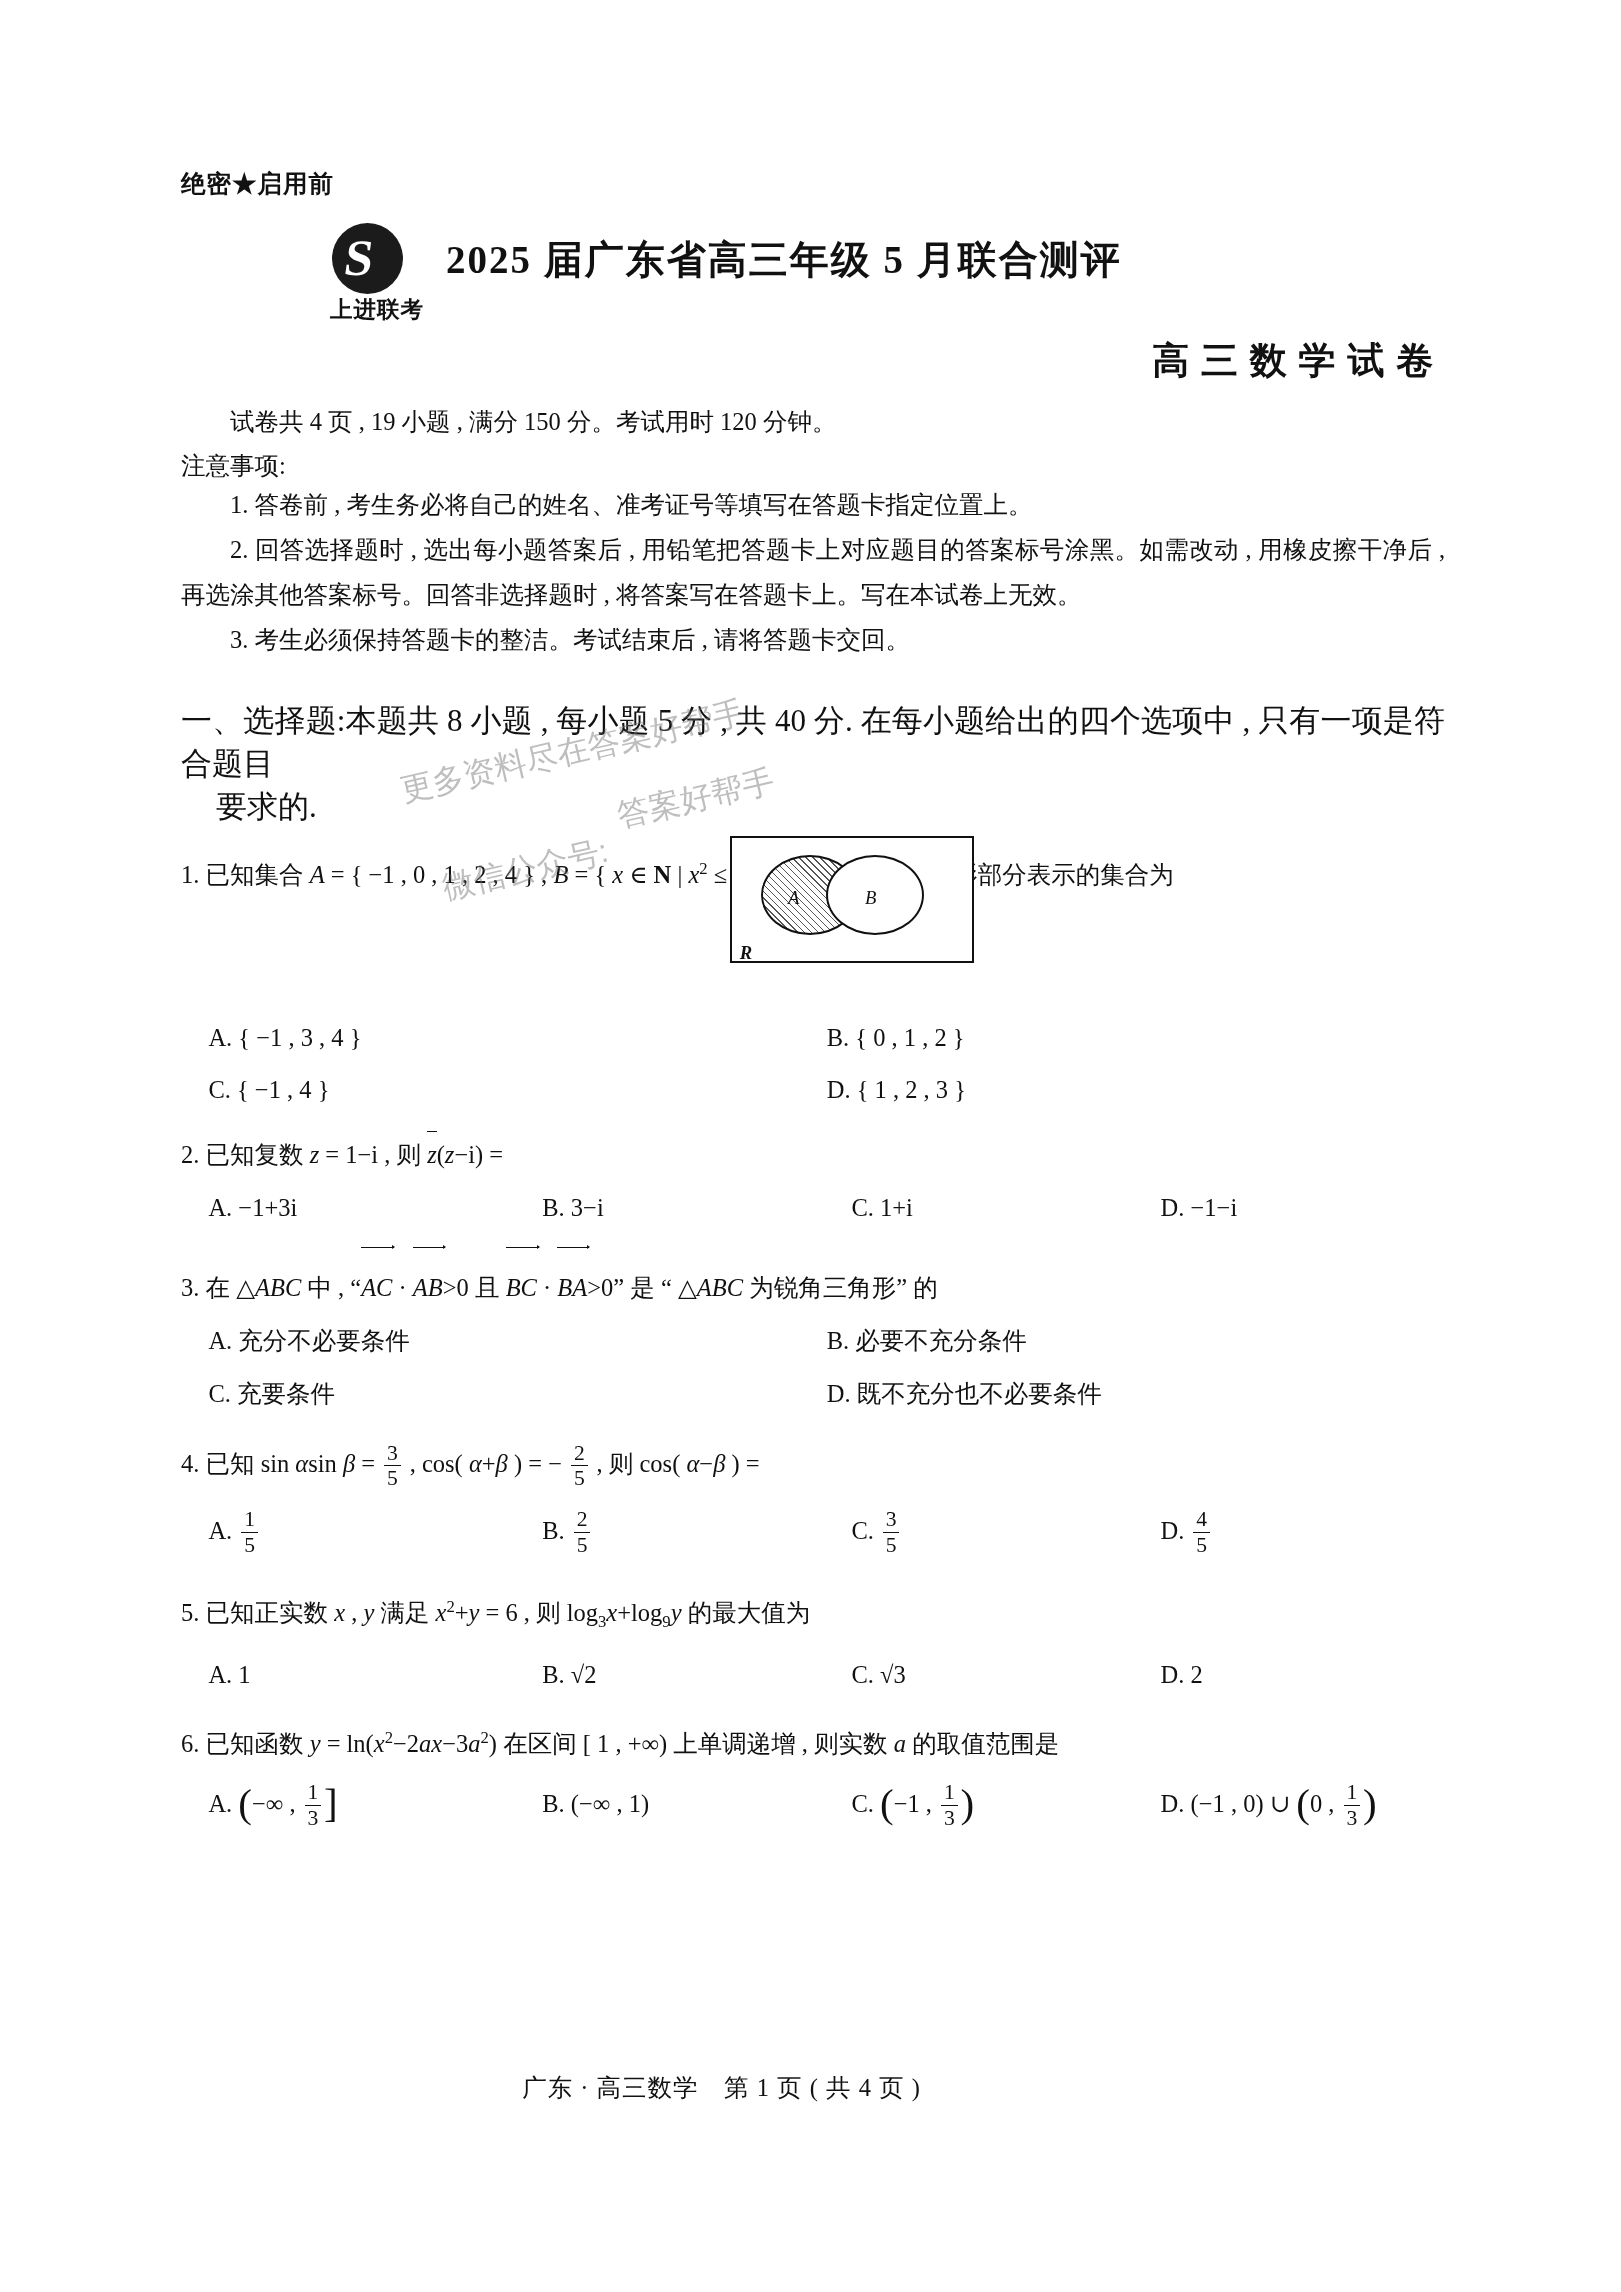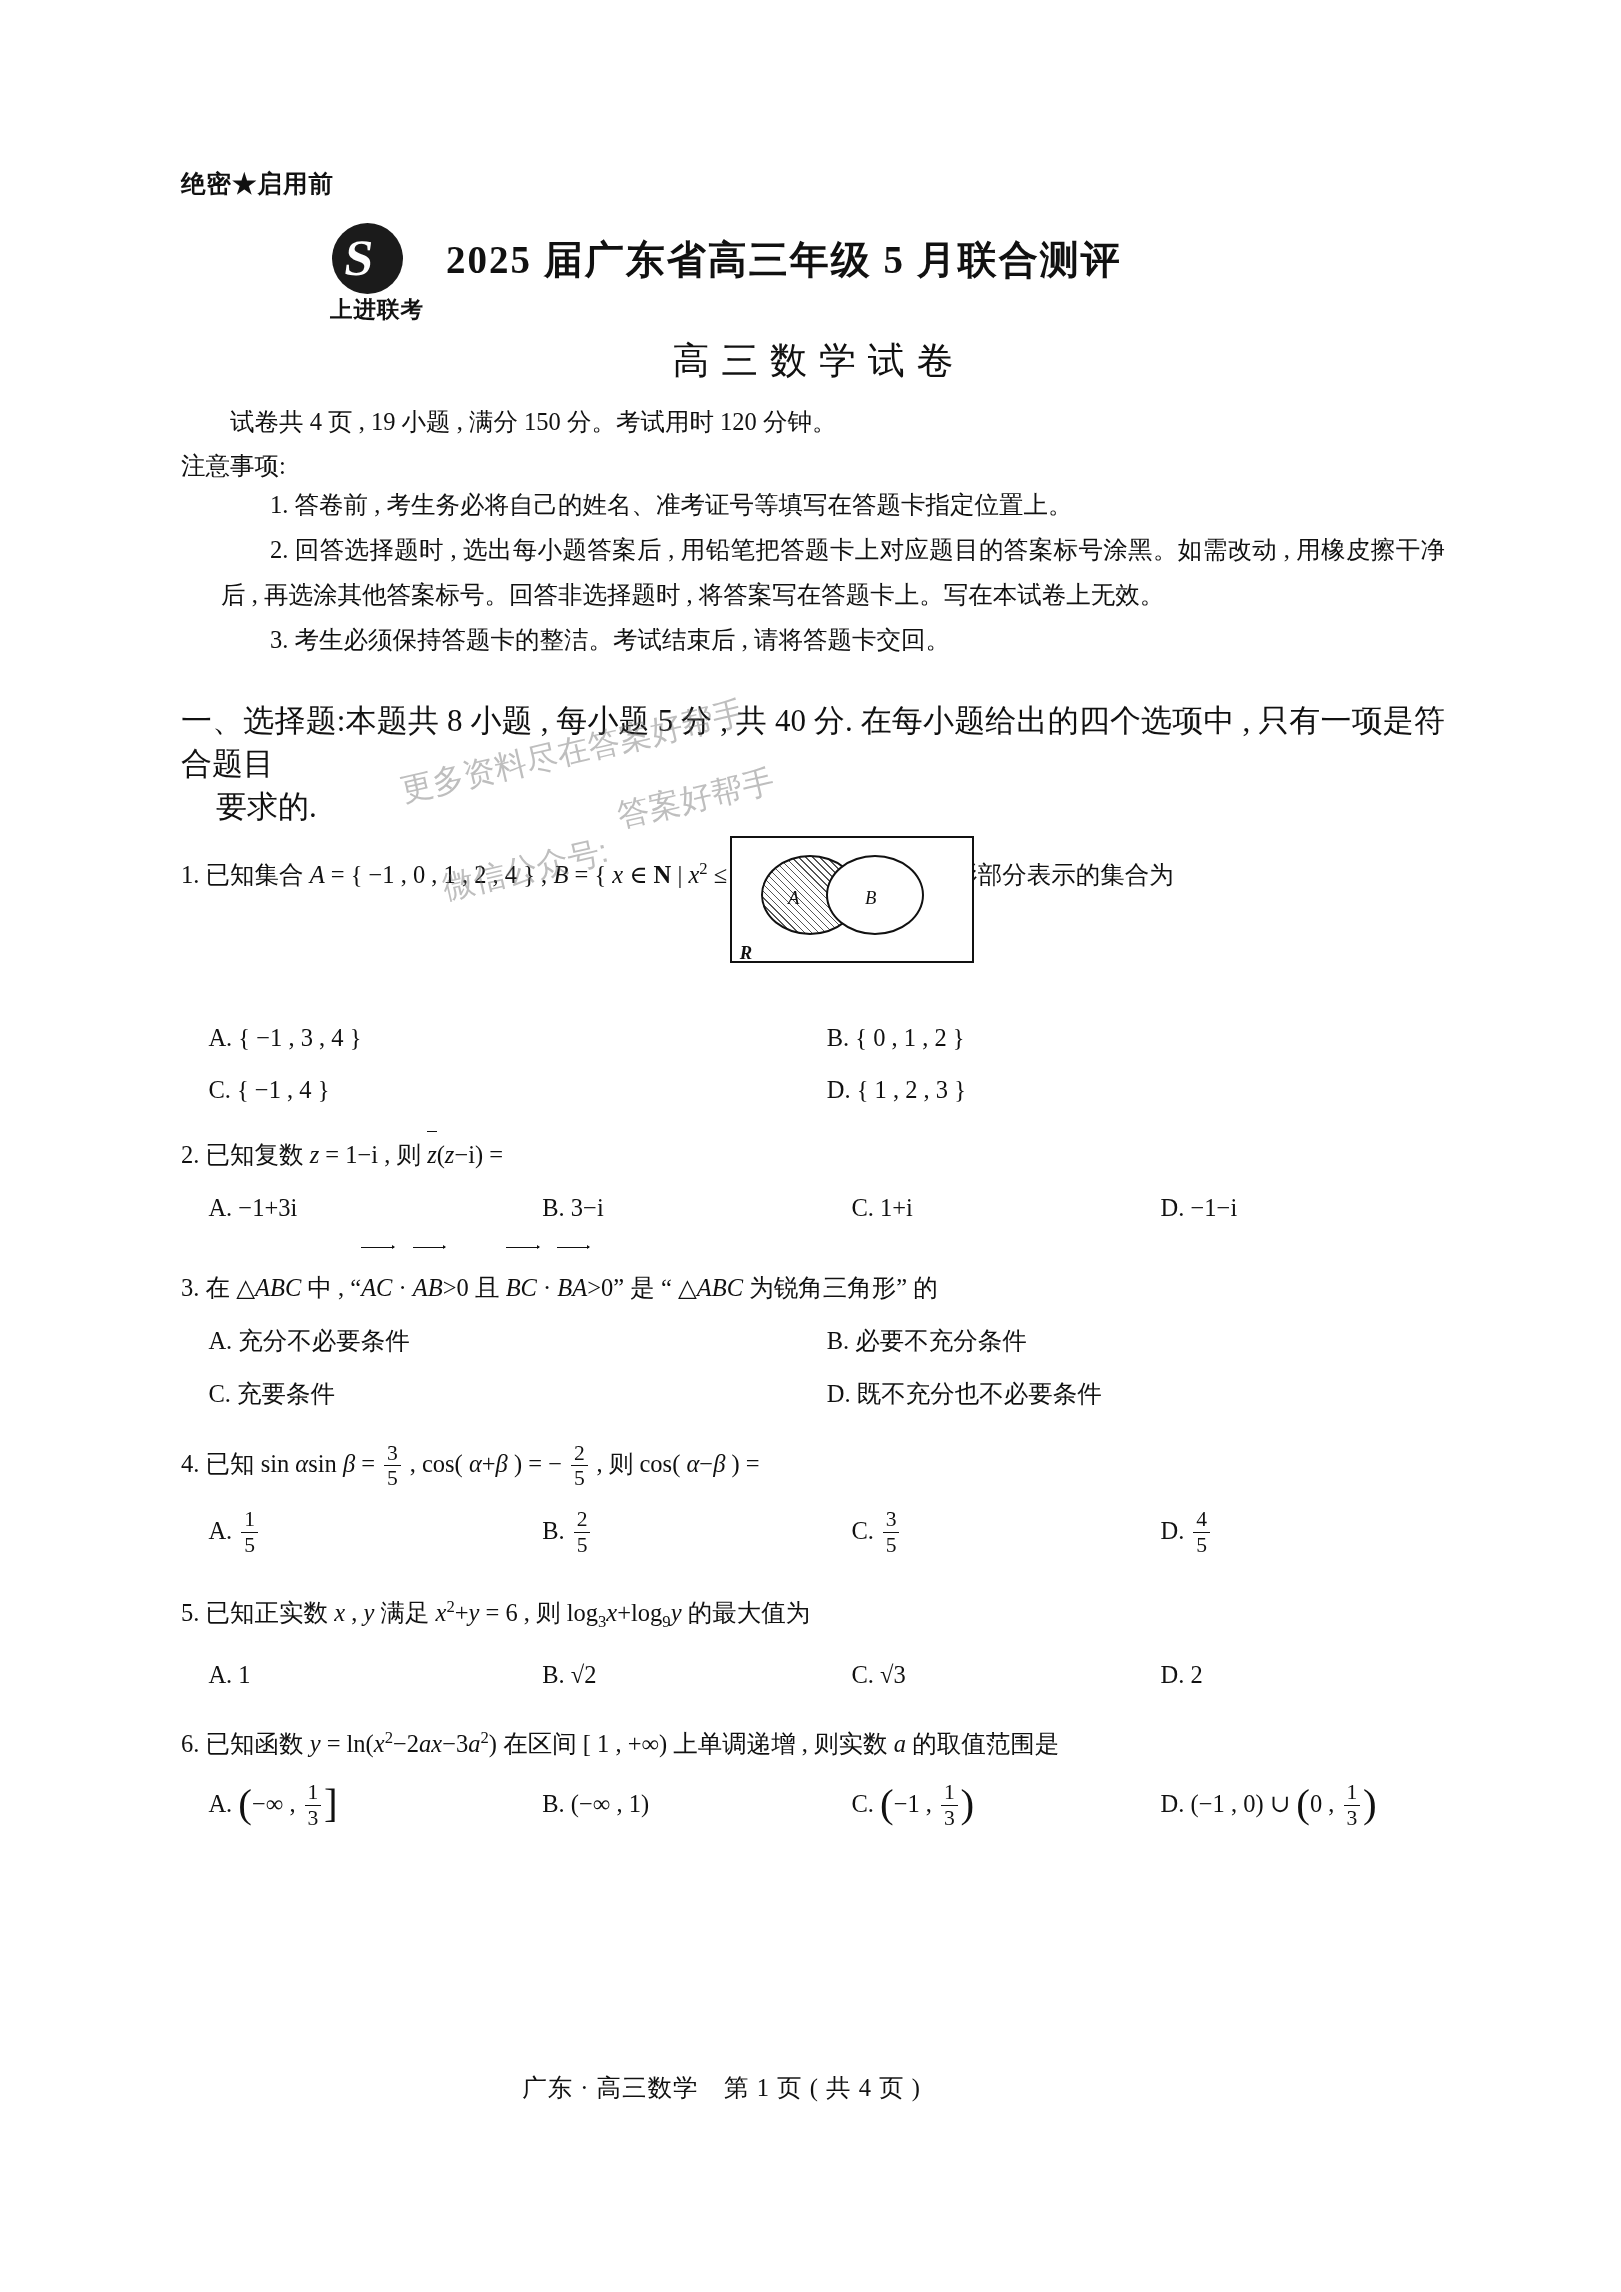--- a/index.html
+++ b/index.html
@@ -81,23 +81,23 @@
   .main-title {
     position: absolute;
     left: 265px;
     top: 15.7px;
     font-size: 39px;
     font-weight: 700;
     letter-spacing: 2px;
     white-space: nowrap;
   }
   .sub-title {
-    text-align: center;
+    text-align: right;
     font-size: 37px;
-    font-weight: 400;
+    font-weight: 700;
     letter-spacing: 11.8px;
     margin-top: 5.9px;
     padding-left: 11.8px;
   }
 
   .para {
     font-size: 24.5px;
     line-height: 43px;
     margin-top: 13.7px;
   }
@@ -107,21 +107,20 @@
   .notice-head {
     font-size: 24.5px;
     font-weight: 400;
     margin-top: 5.9px;
   }
   .notice-item {
     font-size: 24.5px;
     line-height: 45px;
     text-indent: 49px;
     text-align: justify;
-    margin-left: 40px;
   }
 
   .section-head {
     font-size: 31px;
     line-height: 43px;
     margin-top: 37px;
     text-align: justify;
   }
   .section-head .hang {
     display: block;

